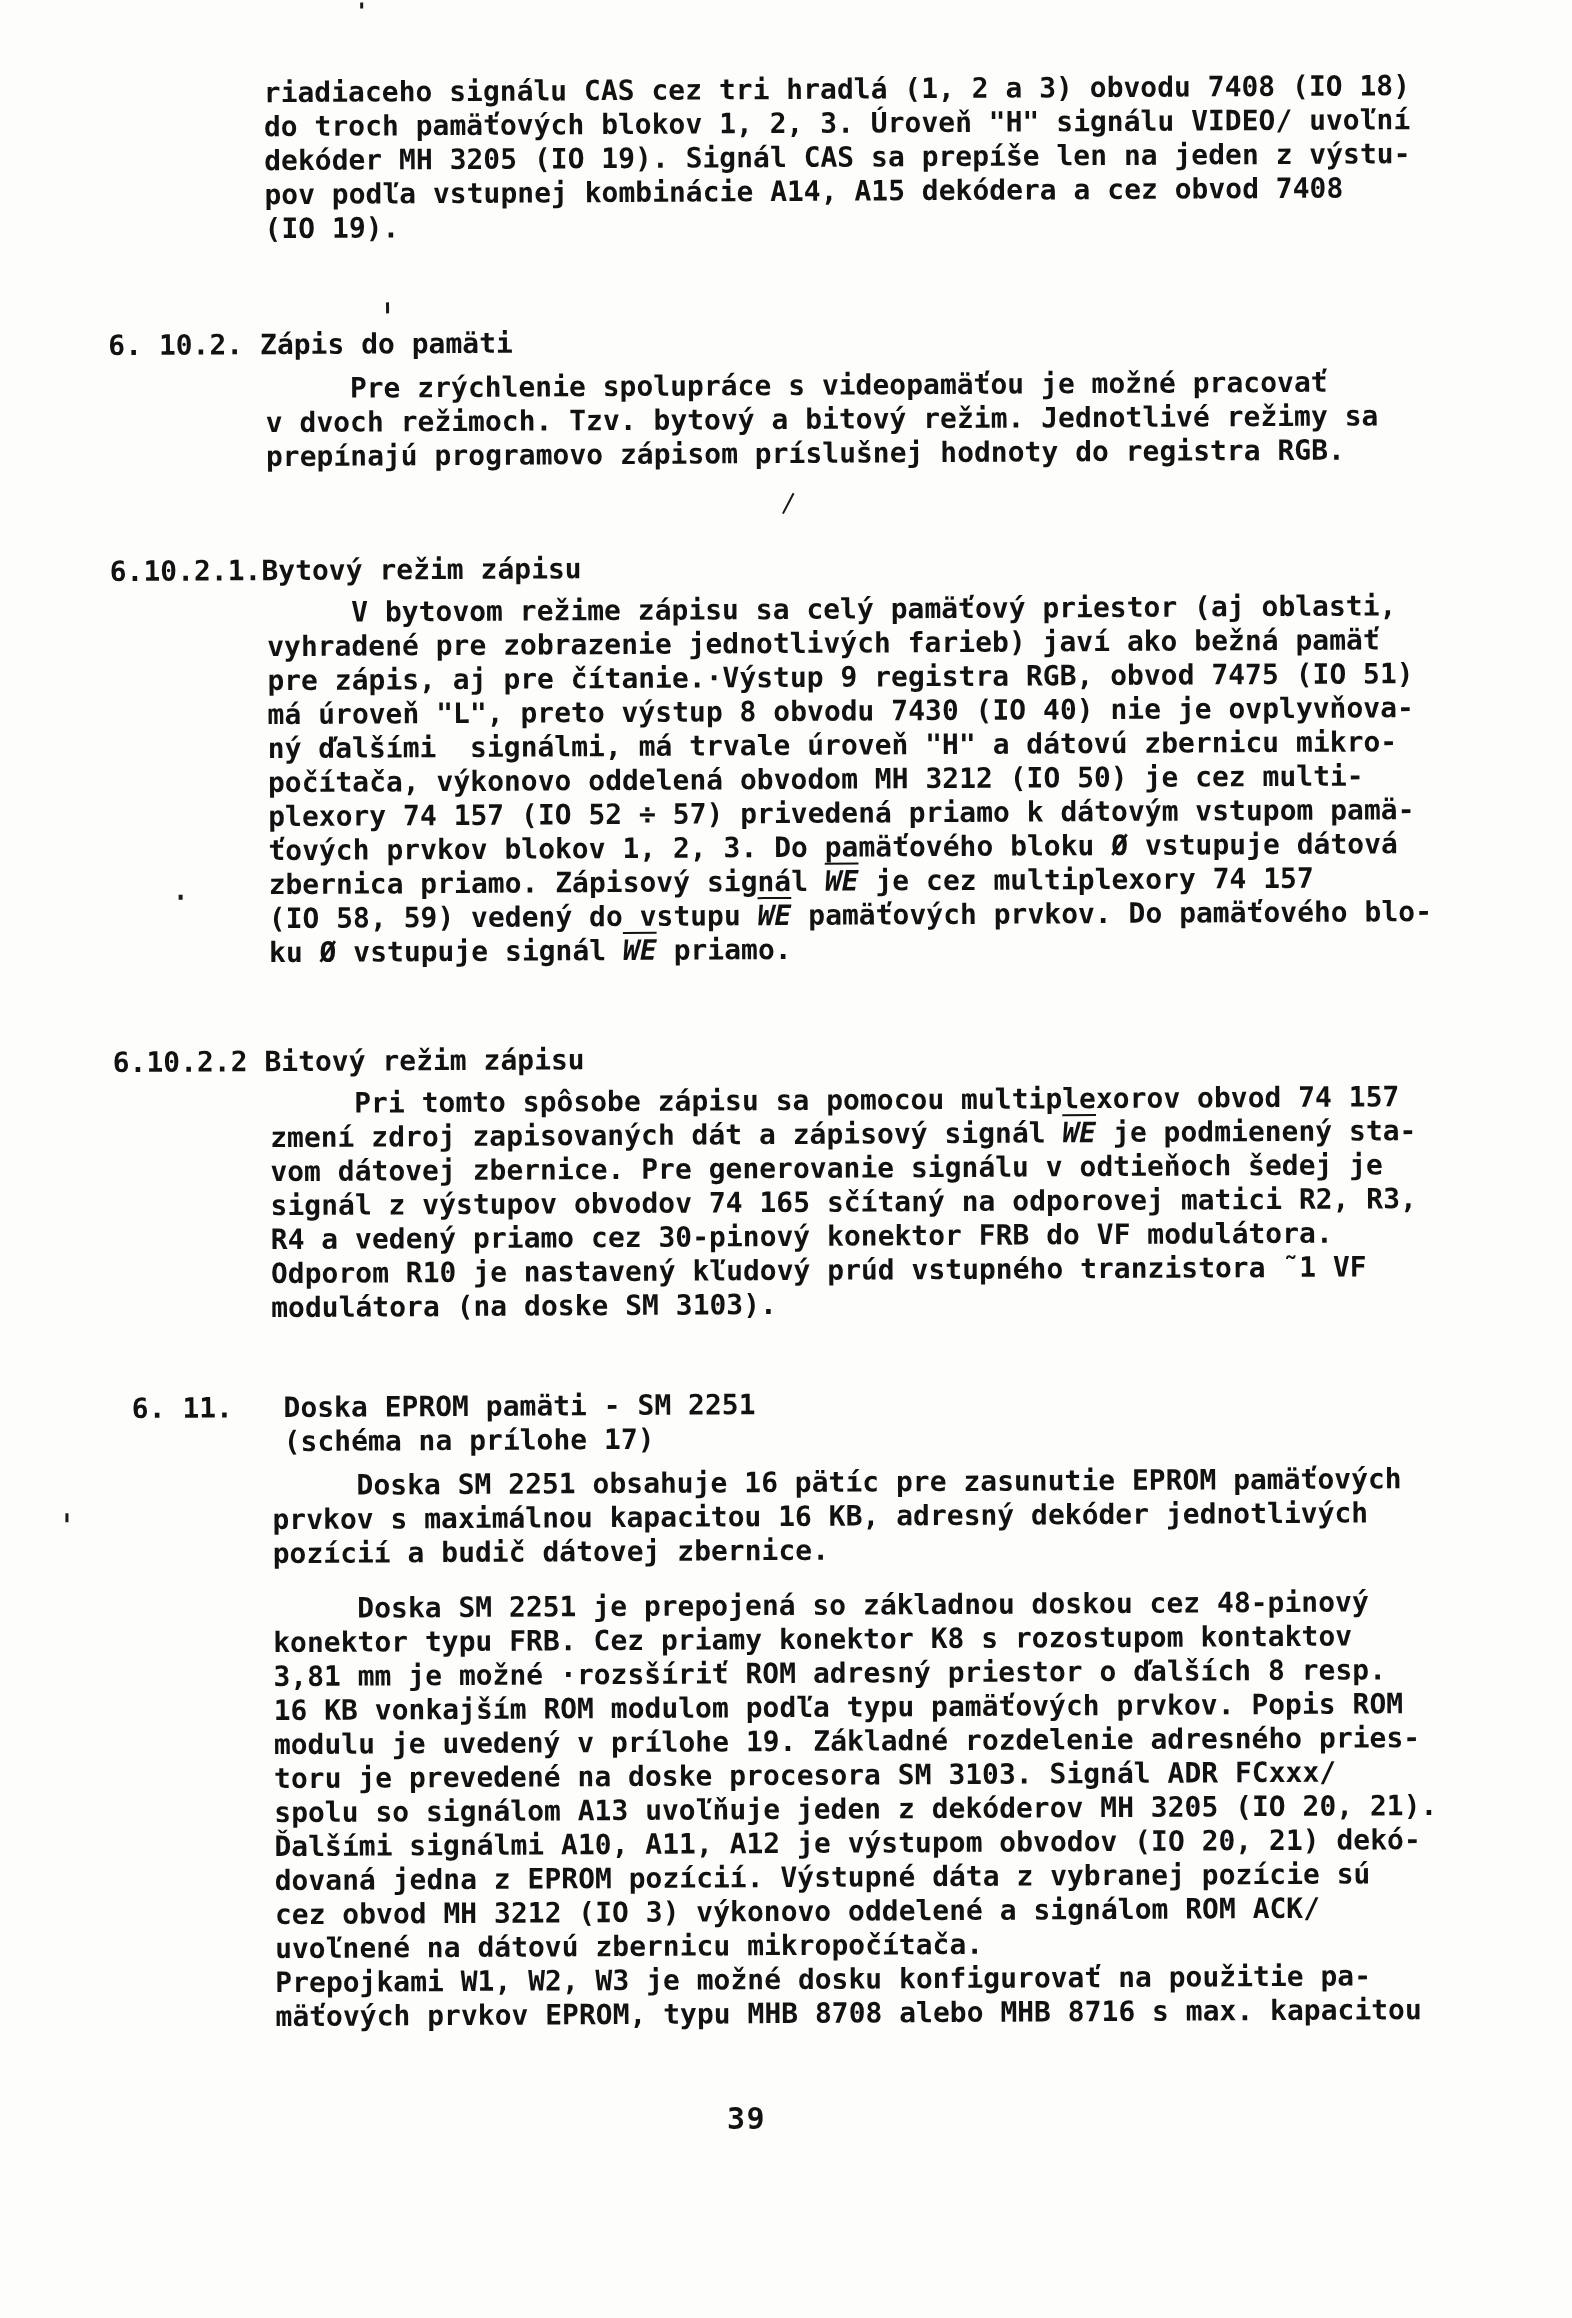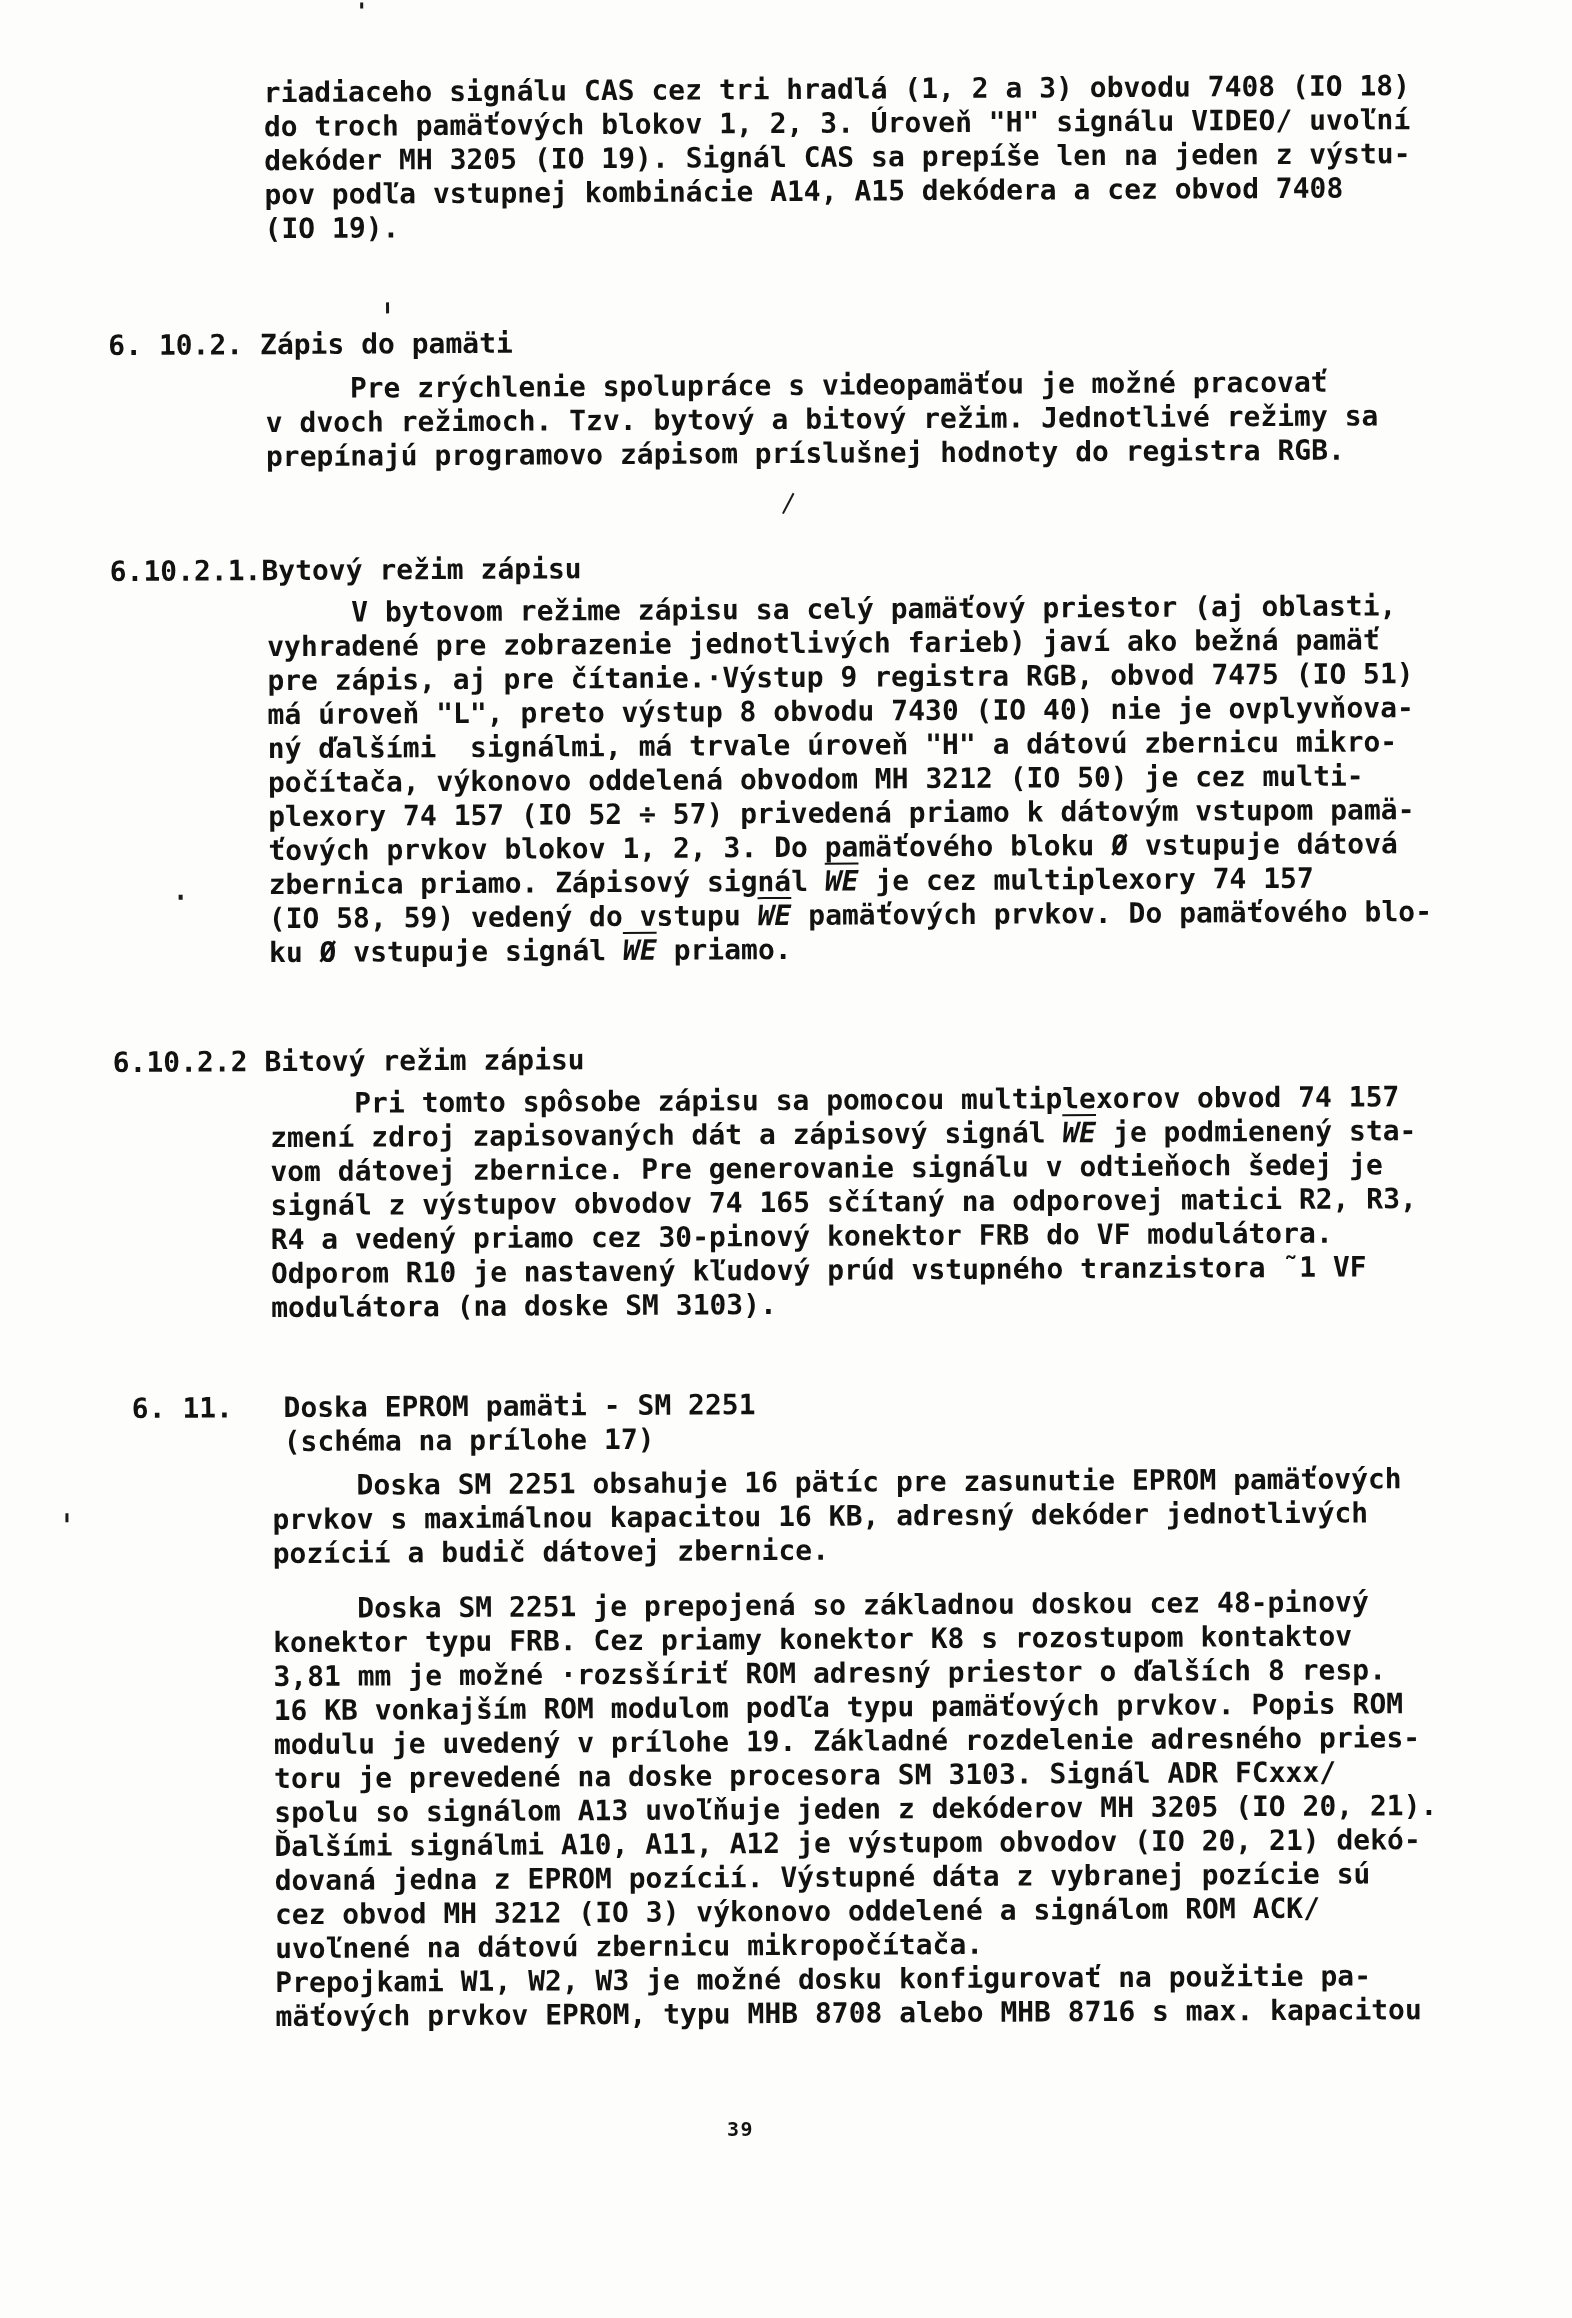--- a/index.html
+++ b/index.html
@@ -27,23 +27,22 @@
   .heading{font-size:28px;}
   .line{height:34px;}
   .ol{
     text-decoration:overline;
     text-decoration-thickness:2.4px;
     text-underline-offset:1.4px;
     font-style:italic;
   }
   .page-number{
     position:absolute;
-    font-size:20px;
+    font-size:30px;
     letter-spacing:1.4px;
-    margin-top:16px;
   }
   .artifact{
     position:absolute;
     background:#1a1a1a;
   }
 </style>
 </head>
 <body>
 
 <div class="page">

